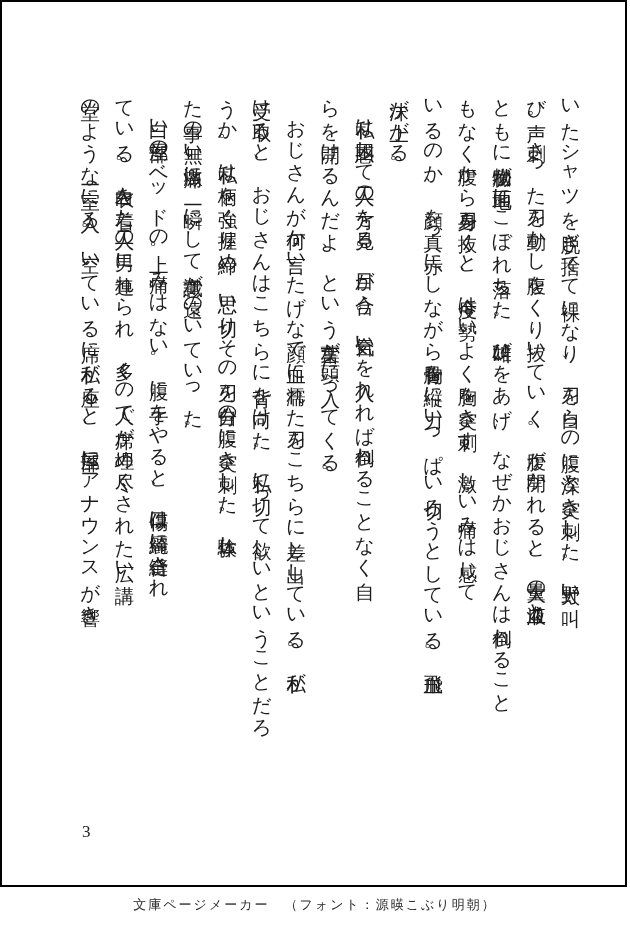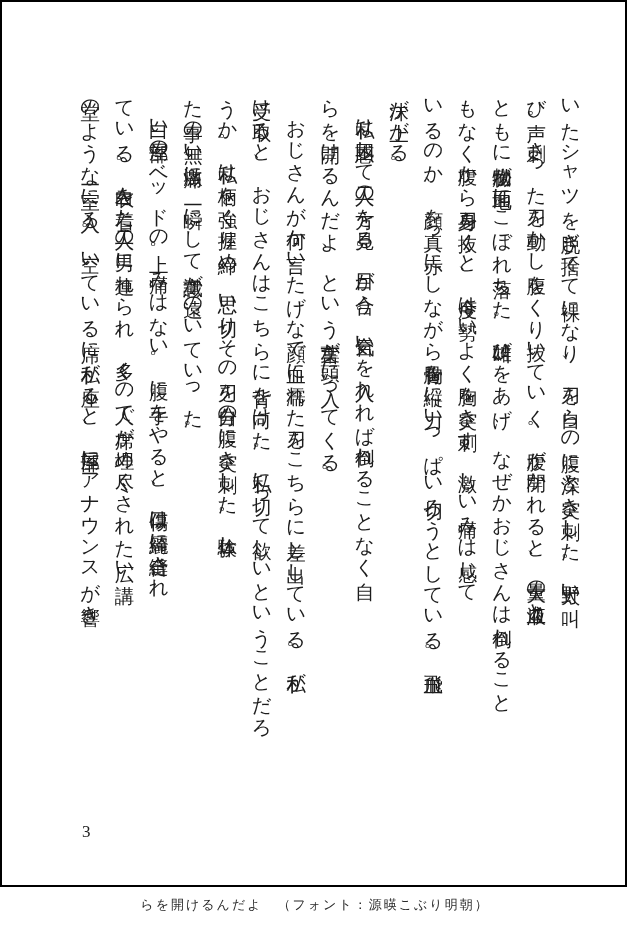--- a/index.html
+++ b/index.html
@@ -76,14 +76,14 @@
         <p>　おじさんが何か言いたげな顔で血に濡れた刀をこちらに差し出している。私が</p>
         <p>受け取ると、おじさんはこちらに背を向けた。私に切って欲しいということだろ</p>
         <p>うか。私は柄を強く握り締め、思い切りその刃を自分の腹に突き刺した。体験し</p>
         <p>た事の無い激痛に、一瞬にして意識が遠のいていった。</p>
         <p>　白い部屋のベッドの上。痛みはない。腹に手をやると、傷口は綺麗に縫合され</p>
         <p>ている。白衣を着た二人の男に連れられ、多くの人で席が埋め尽くされた広い講</p>
         <p>堂のような一室に入る。空いている席に私が座ると、部屋にアナウンスが響き</p>
       </div>
     <div class="page-number">3</div>
   </div>
-  <div class="footer-caption">らを開けるんだよ　（フォント：源暎こぶり明朝）</div>
+  <div class="footer-caption">文庫ページメーカー　（フォント：源暎こぶり明朝）</div>
 </div>
 
 </body></html>

